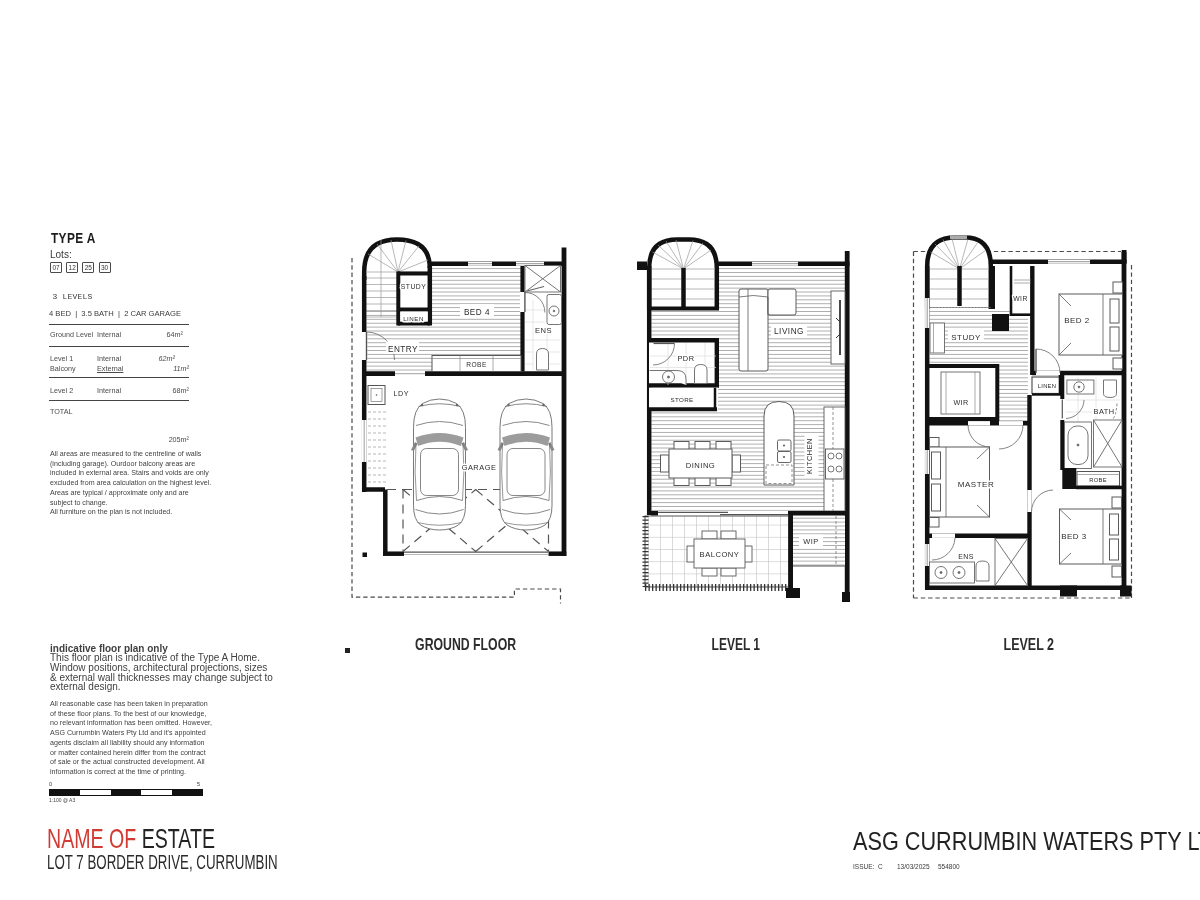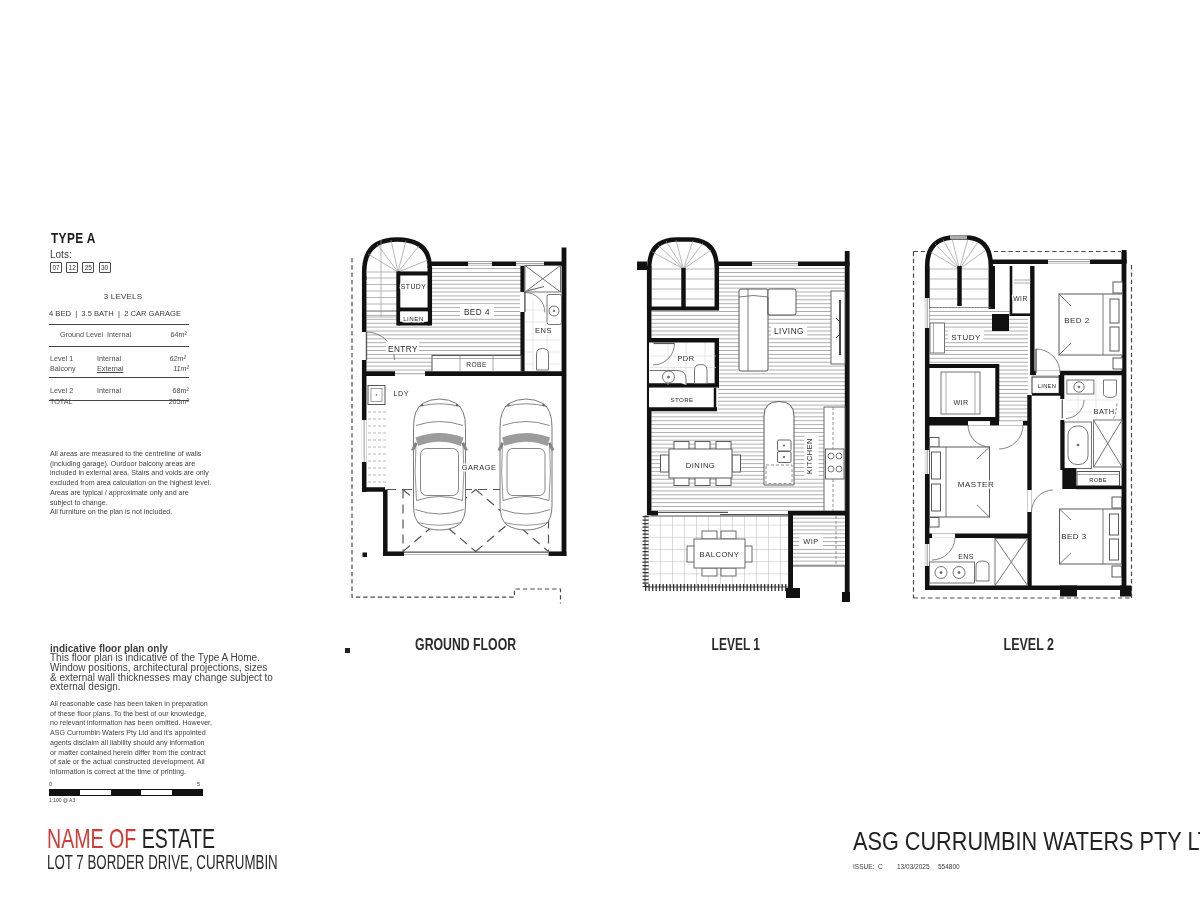--- a/index.html
+++ b/index.html
@@ -10,32 +10,32 @@
   .halo{paint-order:stroke;stroke:#fff;stroke-width:3px;stroke-linejoin:round;}
 </style>
 </head>
 <body>
 
 <div class="abs" style="left:51px;top:229.5px;font-size:14px;font-weight:bold;letter-spacing:.4px;color:#1d1d1d;transform:scaleX(0.85);transform-origin:0 0;">TYPE A</div>
 <div class="abs" style="left:50px;top:249px;font-size:10px;color:#3a3a3a;">Lots:</div>
 <div class="abs" style="left:50px;top:255.5px;">
   <span style="display:inline-block;width:10px;height:9px;border:1px solid #4a4a4a;border-radius:1px;font-size:6.5px;text-align:center;line-height:9px;color:#333;margin-right:4.2px;">07</span><span style="display:inline-block;width:10px;height:9px;border:1px solid #4a4a4a;border-radius:1px;font-size:6.5px;text-align:center;line-height:9px;color:#333;margin-right:4.2px;">12</span><span style="display:inline-block;width:10px;height:9px;border:1px solid #4a4a4a;border-radius:1px;font-size:6.5px;text-align:center;line-height:9px;color:#333;margin-right:4.2px;">25</span><span style="display:inline-block;width:10px;height:9px;border:1px solid #4a4a4a;border-radius:1px;font-size:6.5px;text-align:center;line-height:9px;color:#333;">30</span>
 </div>
-<div class="abs" style="left:52.5px;top:291.5px;width:141px;text-align:center;font-size:8px;letter-spacing:.2px;color:#3a3a3a;">3 LEVELS</div>
+<div class="abs" style="left:52.5px;top:291.5px;width:141px;text-align:left;font-size:8px;letter-spacing:.2px;color:#3a3a3a;font-family:Liberation Mono, monospace;">3 LEVELS</div>
 <div class="abs" style="left:49px;top:309px;width:141px;text-align:left;font-size:7.6px;letter-spacing:0px;color:#3a3a3a;white-space:nowrap;">4 BED&nbsp;&nbsp;|&nbsp;&nbsp;3.5 BATH&nbsp;&nbsp;|&nbsp;&nbsp;2 CAR GARAGE</div>
 
 <div class="abs" style="left:49px;top:324px;width:140px;border-top:1.2px solid #444;"></div>
-<div class="abs" style="left:50px;top:330px;width:139px;font-size:7.2px;color:#4a4a4a;margin-left:10px;">Ground Level<span style="position:absolute;left:47px;">Internal</span><span style="position:absolute;right:12px;text-align:right;">64m²</span></div>
+<div class="abs" style="left:50px;top:330px;width:139px;font-size:7.2px;color:#4a4a4a;">Ground Level<span style="position:absolute;left:47px;">Internal</span><span style="position:absolute;right:6px;text-align:right;">64m²</span></div>
 <div class="abs" style="left:49px;top:346px;width:140px;border-top:1.2px solid #444;"></div>
-<div class="abs" style="left:50px;top:354px;width:139px;font-size:7.2px;color:#4a4a4a;">Level 1<span style="position:absolute;left:47px;">Internal</span><span style="position:absolute;right:3px;font-style:italic;">62m²</span></div>
+<div class="abs" style="left:50px;top:354px;width:139px;font-size:7.2px;color:#4a4a4a;">Level 1<span style="position:absolute;left:47px;">Internal</span><span style="position:absolute;right:14px;font-style:italic;">62m²</span></div>
 <div class="abs" style="left:50px;top:363.5px;width:139px;font-size:7.2px;color:#4a4a4a;">Balcony<span style="position:absolute;left:47px;text-decoration:underline;">External</span><span style="position:absolute;right:0;font-style:italic;">11m²</span></div>
 <div class="abs" style="left:49px;top:377px;width:140px;border-top:1.2px solid #444;"></div>
 <div class="abs" style="left:50px;top:386px;width:139px;font-size:7.2px;color:#4a4a4a;">Level 2<span style="position:absolute;left:47px;">Internal</span><span style="position:absolute;right:0;">68m²</span></div>
 <div class="abs" style="left:49px;top:400px;width:140px;border-top:1.2px solid #444;"></div>
-<div class="abs" style="left:50px;top:397px;width:139px;font-size:7.2px;color:#4a4a4a;">TOTAL<span style="position:absolute;right:0;">205m²</span></div>
+<div class="abs" style="left:50px;top:407px;width:139px;font-size:7.2px;color:#4a4a4a;">TOTAL<span style="position:absolute;right:0;margin-top:28px;">205m²</span></div>
 
 <div class="abs" style="left:50px;top:450px;font-size:7.1px;line-height:9.7px;color:#3f3f3f;white-space:nowrap;">All areas are measured to the centreline of walls<br>(including garage). Ourdoor balcony areas are<br>included in external area. Stairs and voids are only<br>excluded from area calculation on the highest level.<br>Areas are typical / approximate only and are<br>subject to change.<br>All furniture on the plan is not included.</div>
 
 <div class="abs" style="left:50px;top:643.5px;font-size:10px;line-height:9.7px;color:#3f3f3f;white-space:nowrap;"><b>indicative floor plan only</b><br>This floor plan is indicative of the Type A Home.<br>Window positions, architectural projections, sizes<br>&amp; external wall thicknesses may change subject to<br>external design.</div>
 
 <div class="abs" style="left:50px;top:700px;font-size:7.1px;line-height:9.7px;color:#3f3f3f;white-space:nowrap;">All reasonable case has been taken in preparation<br>of these floor plans. To the best of our knowledge,<br>no relevant information has been omitted. However,<br>ASG Currumbin Waters Pty Ltd and it's appointed<br>agents disclaim all liability should any information<br>or matter contained herein differ from the contract<br>of sale or the actual constructed development. All<br>information is correct at the time of printing.</div>
 
 <div class="abs" style="left:49px;top:781px;font-size:5.5px;color:#333;">0</div>
 <div class="abs" style="left:197px;top:781px;font-size:5.5px;color:#333;">5</div>
 <div class="abs" style="left:49px;top:789px;width:152px;height:5px;background:repeating-linear-gradient(90deg,#111 0,#111 30.4px,#fff 30.4px,#fff 60.8px);border:0.5px solid #111;"></div>

